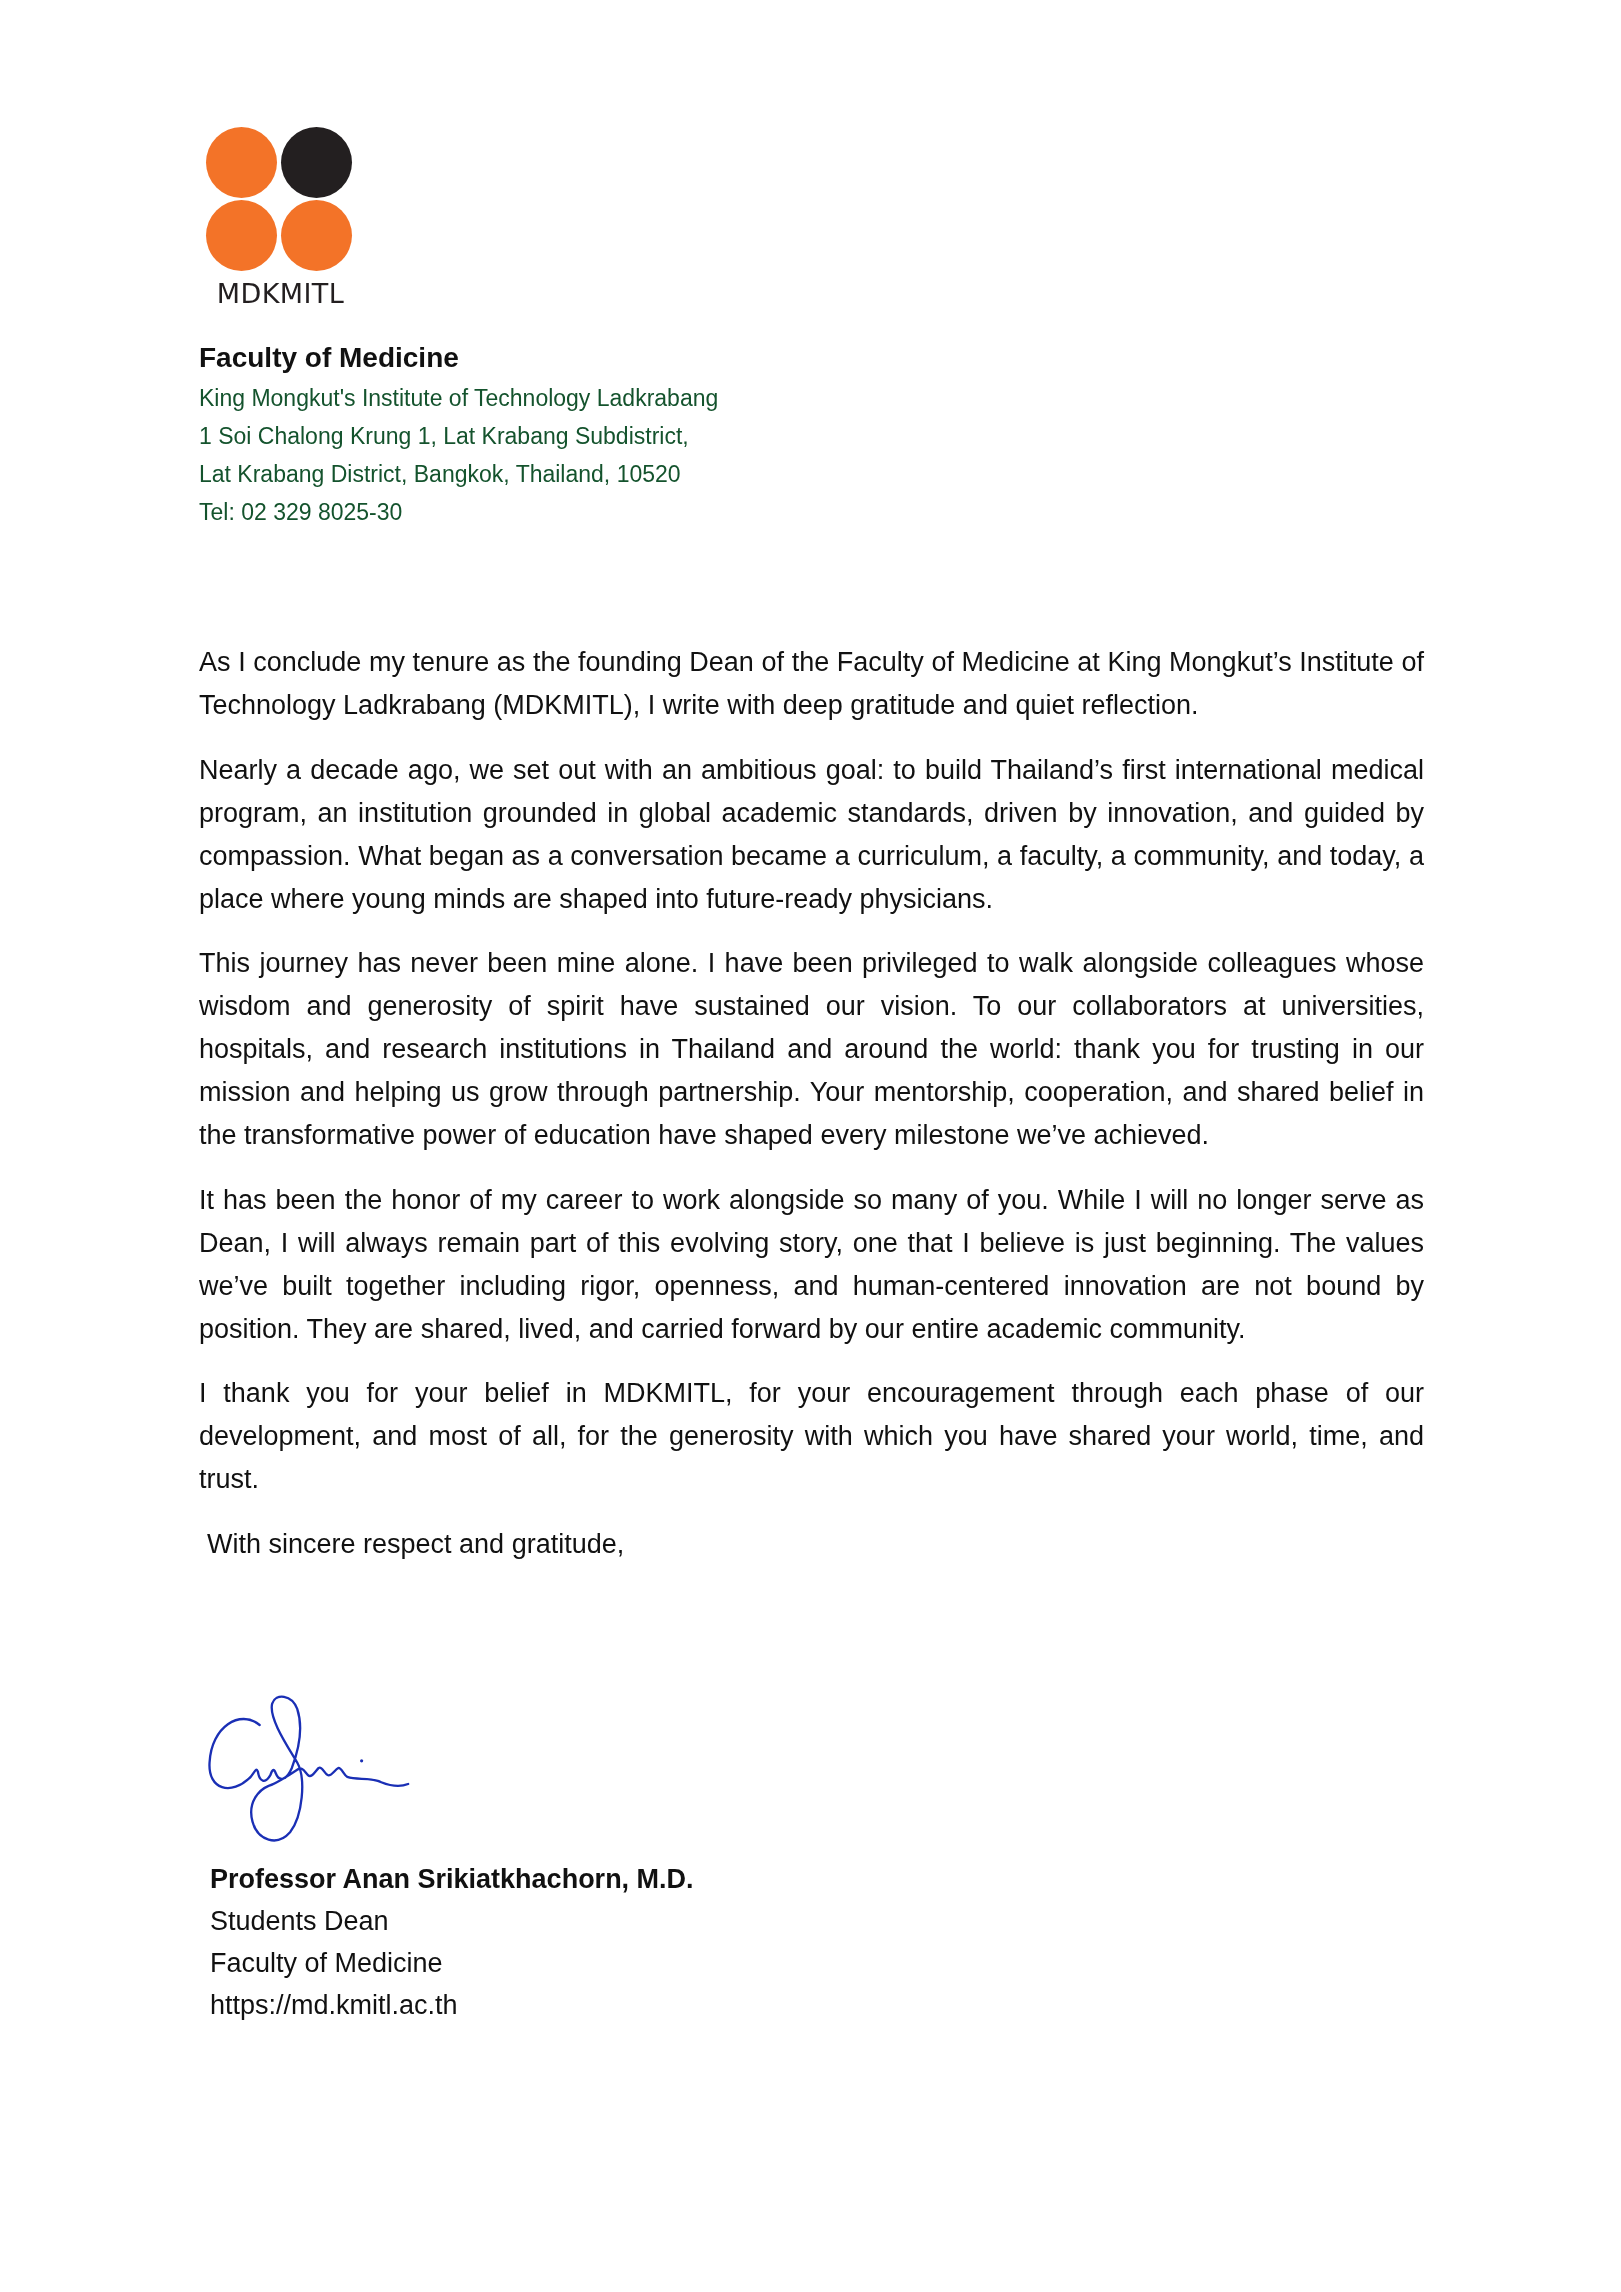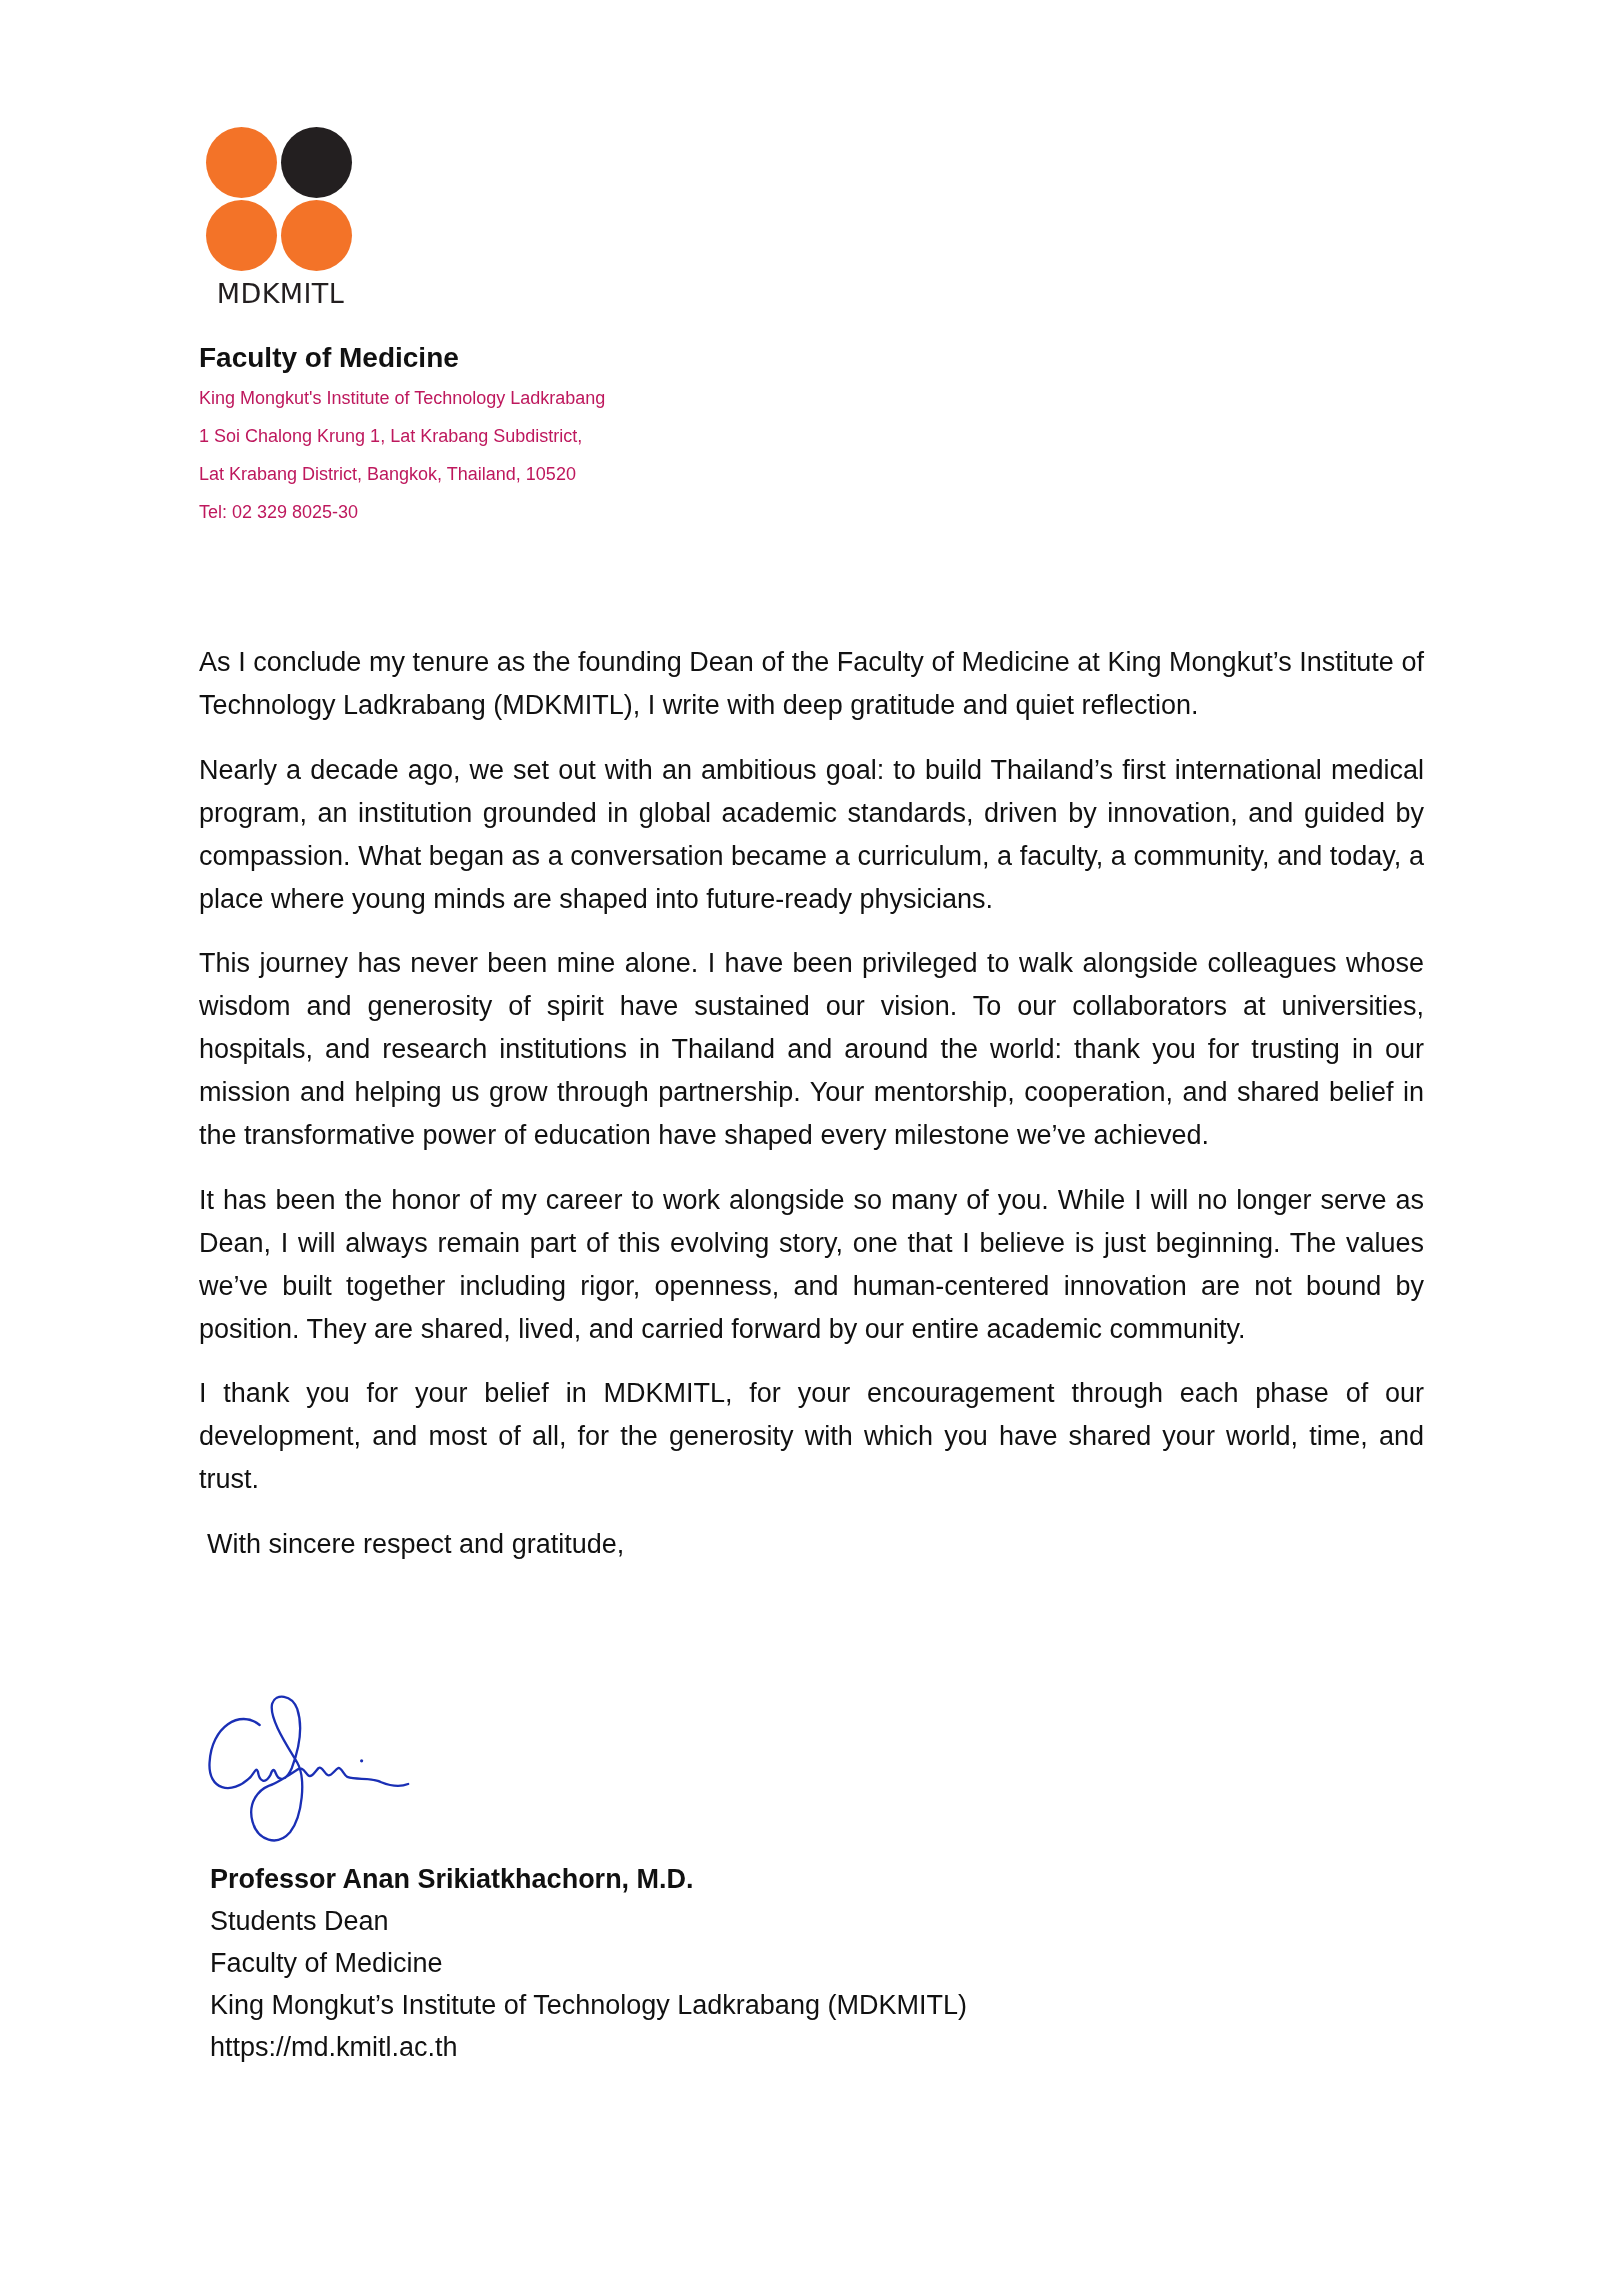--- a/index.html
+++ b/index.html
@@ -60,23 +60,23 @@
     top: 339px;
   }
   .faculty-title {
     font-size: 28px;
     font-weight: bold;
     line-height: 38px;
     margin: 0 0 1.8px 0;
     color: #111;
   }
   .address-line {
-    font-size: 18px;
+    font-size: 23px;
     line-height: 38px;
-    color: #be185d;
+    color: #14532d;
   }
   
   .letter {
     position: absolute;
     left: 199px;
     top: 641px;
     width: 1225px;
   }
   .salutation {
     font-size: 27px;
@@ -151,18 +151,17 @@
     <svg width="224" height="161" viewBox="0 0 250 180">
       <path d="M62 38 C 40 20, 8 40, 6 80 C 4 110, 30 118, 52 96 C 58 88, 58 86, 60 90 C 62 102, 68 104, 74 94 C 76 88, 78 86, 80 92 C 84 102, 92 100, 98 86 C 104 70, 112 44, 104 20 C 98 4, 80 2, 76 14 C 72 30, 92 60, 104 80 C 114 98, 110 140, 96 158 C 82 174, 60 168, 54 146 C 48 124, 62 110, 72 106 C 80 104, 92 96, 104 88 C 110 84, 112 90, 116 94 C 120 98, 124 90, 128 86 C 132 84, 134 92, 138 94 C 142 96, 146 88, 150 86 C 154 86, 156 94, 160 96 C 170 100, 186 96, 198 102 C 208 106, 218 108, 228 104" fill="none" stroke="#1a2fb5" stroke-width="2.6" stroke-linecap="round" stroke-linejoin="round"></path>
       <circle cx="176" cy="78" r="1.8" fill="#1a2fb5"></circle>
     </svg>
   </div>
 
   <div class="signoff">
     <div class="name">Professor Anan Srikiatkhachorn, M.D.</div>
     <div class="line">Students Dean</div>
     <div class="line">Faculty of Medicine</div>
-    <div class="line">King Mongkut’s Institute of Technology Ladkrabang (MDKMITL)</div>
     <div class="line">https://md.kmitl.ac.th</div>
   </div>
 
 </div>
 
 
 </body></html>

